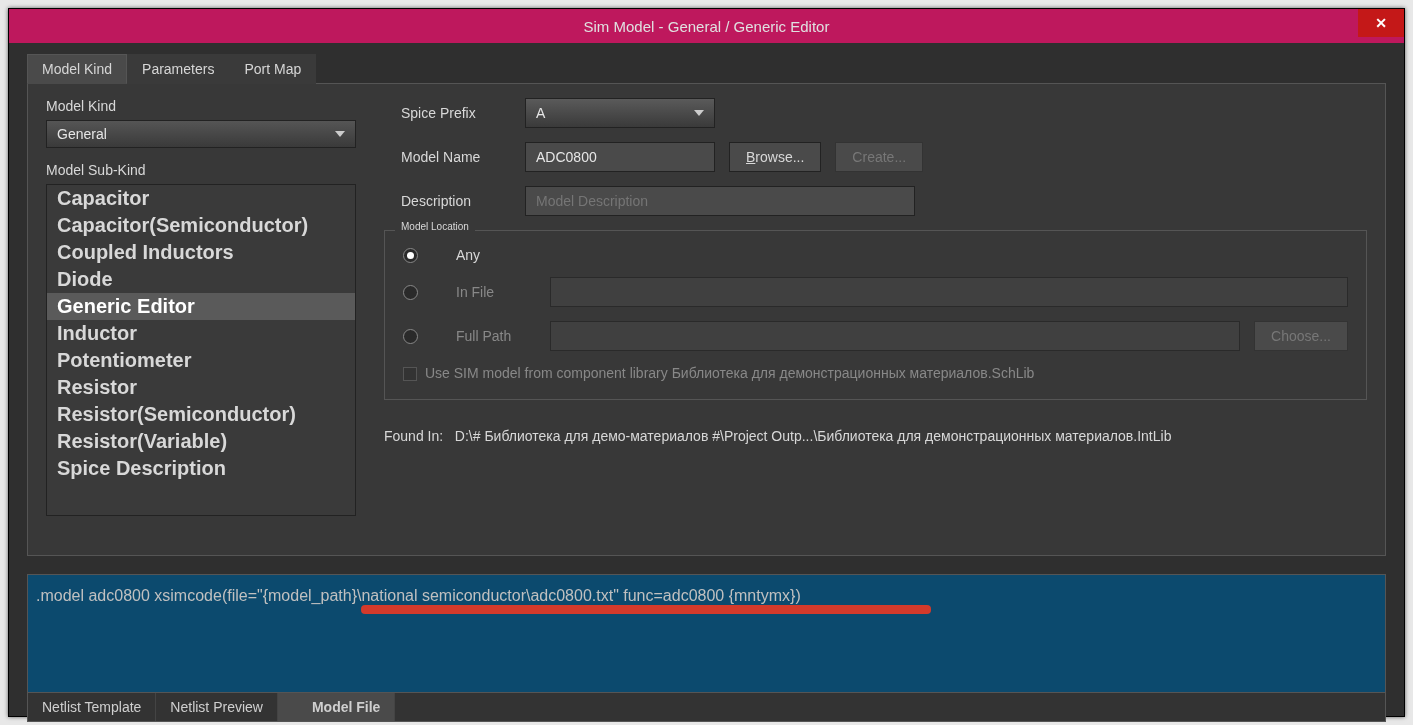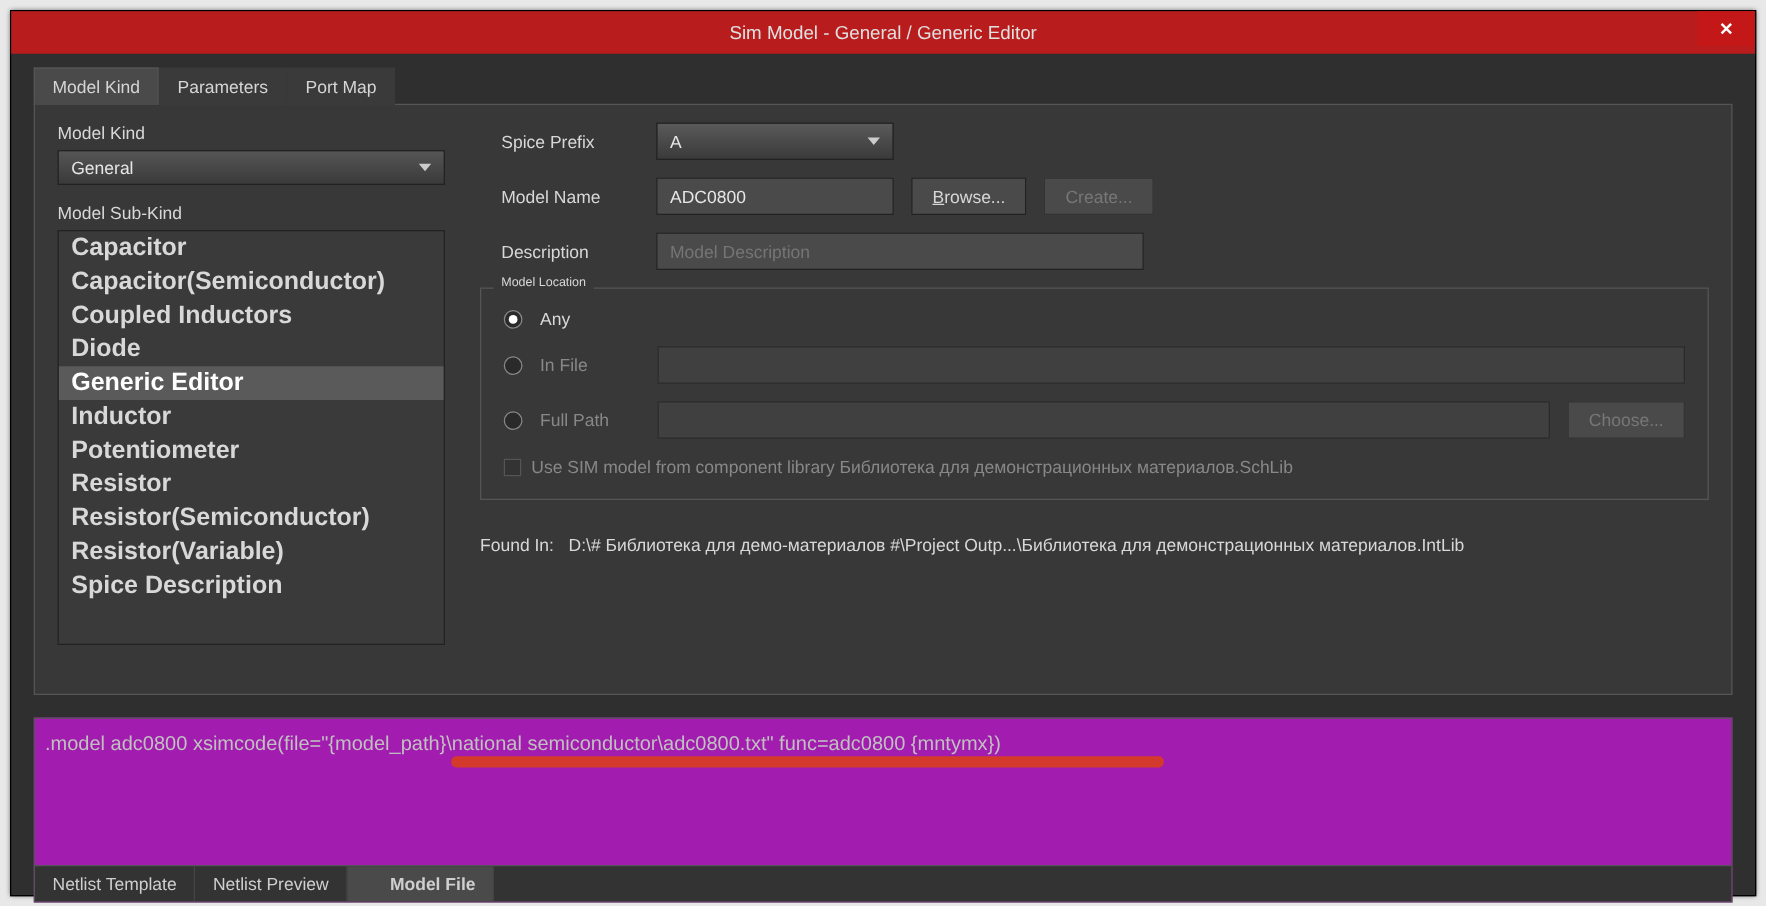--- a/index.html
+++ b/index.html
@@ -19,21 +19,21 @@
     box-shadow: 0 0 4px rgba(0,0,0,0.6);
   }
   .titlebar {
     height: 34px;
     display: flex;
     align-items: center;
     justify-content: center;
     color: #e0e0e0;
     font-size: 15px;
     position: relative;
-    background: #b91c1c;
+    background: #be185d;
   }
   .close-btn {
     position: absolute;
     right: 0; top: 0;
     width: 46px; height: 28px;
     background: #c41818;
     color: #fff;
     display: flex;
     align-items: center;
     justify-content: center;
@@ -182,21 +182,21 @@
     width: 15px; height: 15px; border-radius: 50%;
     border: 1px solid #888;
     background: #2a2a2a;
     display: inline-flex; align-items:center; justify-content:center;
     cursor: pointer;
   }
   .radio .dot {
     width: 7px; height: 7px; border-radius: 50%;
     background: #fff;
   }
-  .rlabel { color: #d8d8d8; font-size: 14px; width: 80px; }
+  .rlabel { color: #d8d8d8; font-size: 14px; width: 80px; margin-left: 24px; }
   .rlabel.dim { color: #888; }
   .path-input {
     flex: 1; height: 30px;
     background: #404040;
     border: 1px solid #2a2a2a;
     color: #999;
   }
   .checkbox {
     width: 14px; height: 14px;
     border: 1px solid #555;
@@ -207,21 +207,21 @@
   }
   .cbrow { margin-top: 4px; color:#888; font-size:14px; display:flex; align-items:flex-end; }
   .found-in {
     margin-top: 28px;
     color: #d8d8d8;
     font-size: 14px;
   }
   
   .code-panel {
     border: 1px solid #555;
-    background: #a21caf;
+    background: #0c4a6e;
     margin-top: 18px;
     height: 148px;
     position: relative;
   }
   .code-text {
     padding: 12px 8px 0 8px;
     font-family: "Consolas","Courier New",monospace;
     font-size: 16px;
     color: #c0c0c0;
     white-space: pre;

